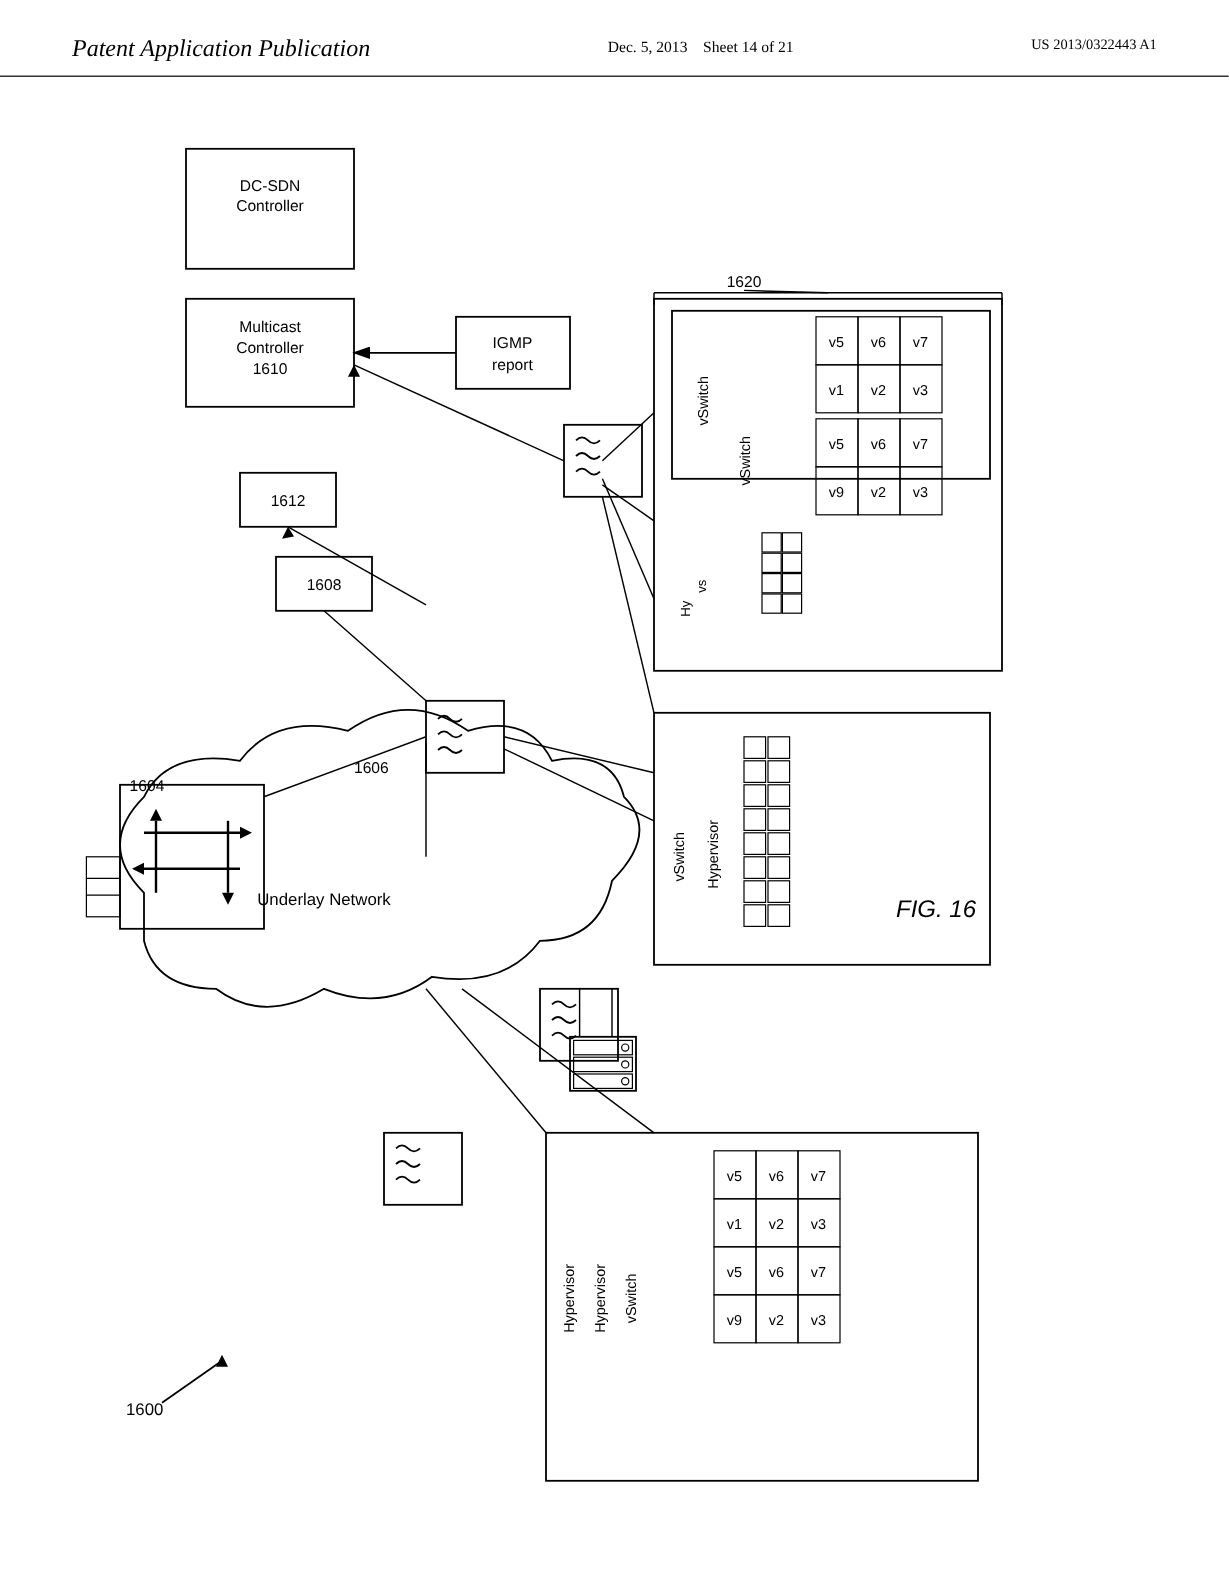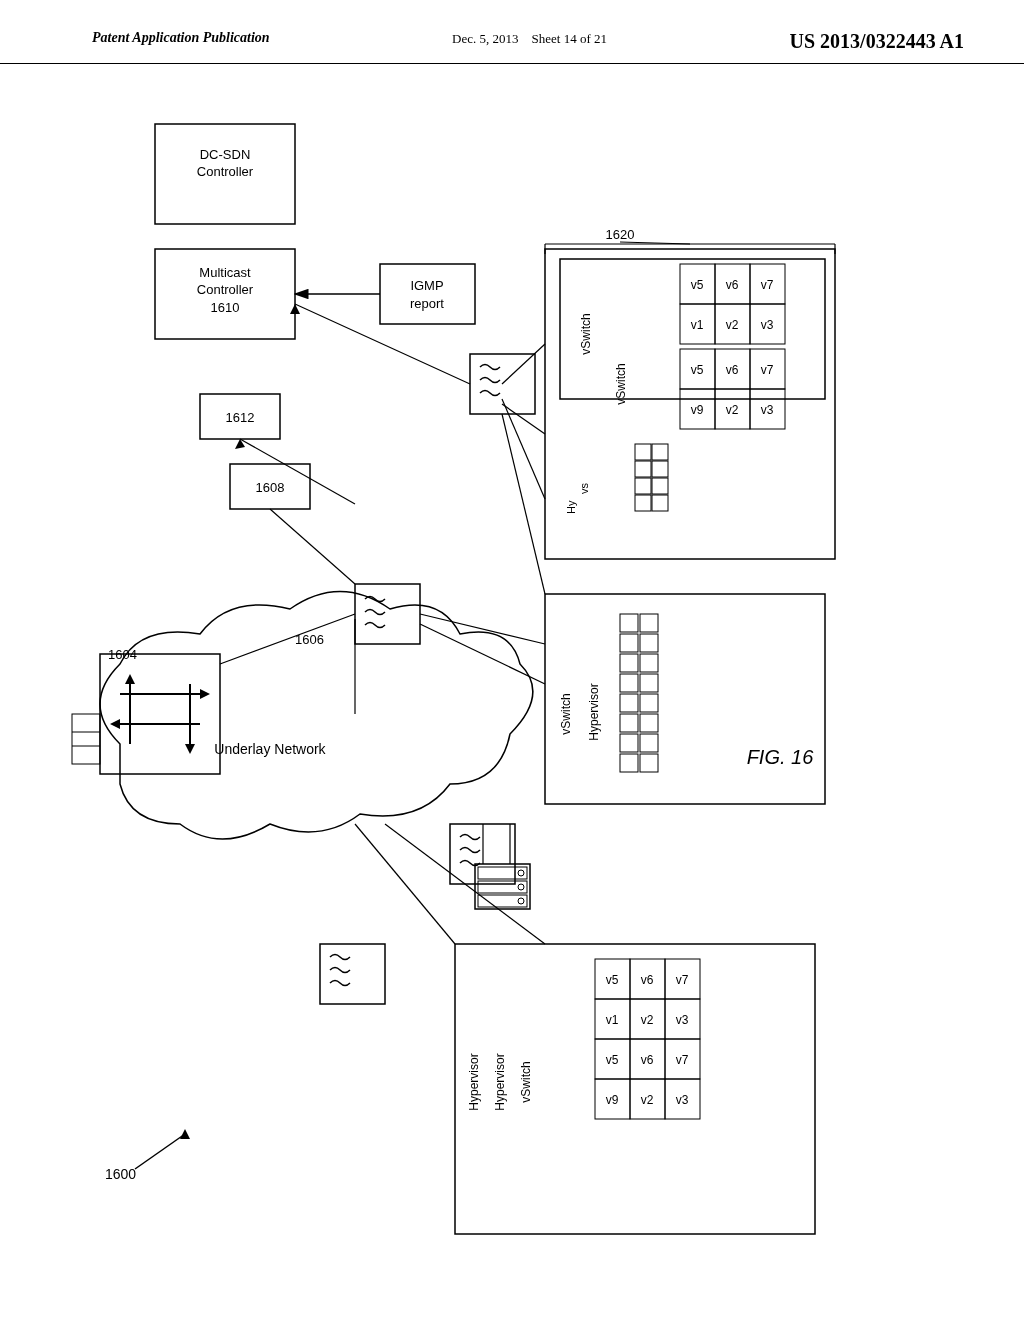--- a/index.html
+++ b/index.html
@@ -14,33 +14,32 @@
 
     
     .header {
       display: flex;
       justify-content: space-between;
       align-items: flex-start;
       padding: 30px 60px 10px 60px;
       border-bottom: 1px solid #000;
     }
     .header-left {
-      font-size: 14px;
-      font-weight: bold;
+      font-size: 20px;
+      font-weight: normal;
       font-style: italic;
-      margin-left: 32px;
     }
     .header-center {
       font-size: 13px;
       text-align: center;
       line-height: 1.4;
     }
     .header-right {
-      font-size: 20px;
-      font-weight: bold;
+      font-size: 12px;
+      font-weight: normal;
     }
 
     
     .diagram-area {
       position: relative;
       width: 100%;
       height: 1220px;
     }
 
     svg.main-diagram {

